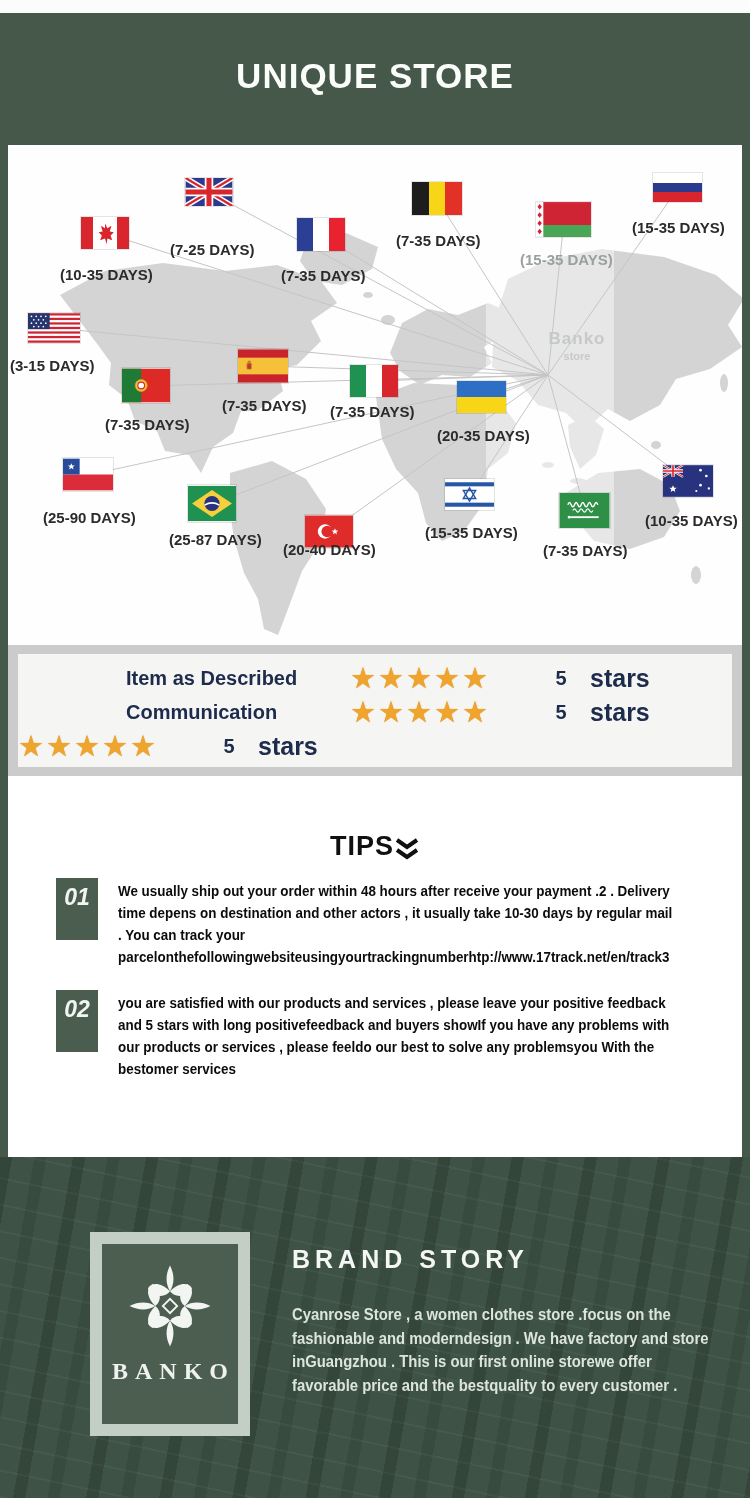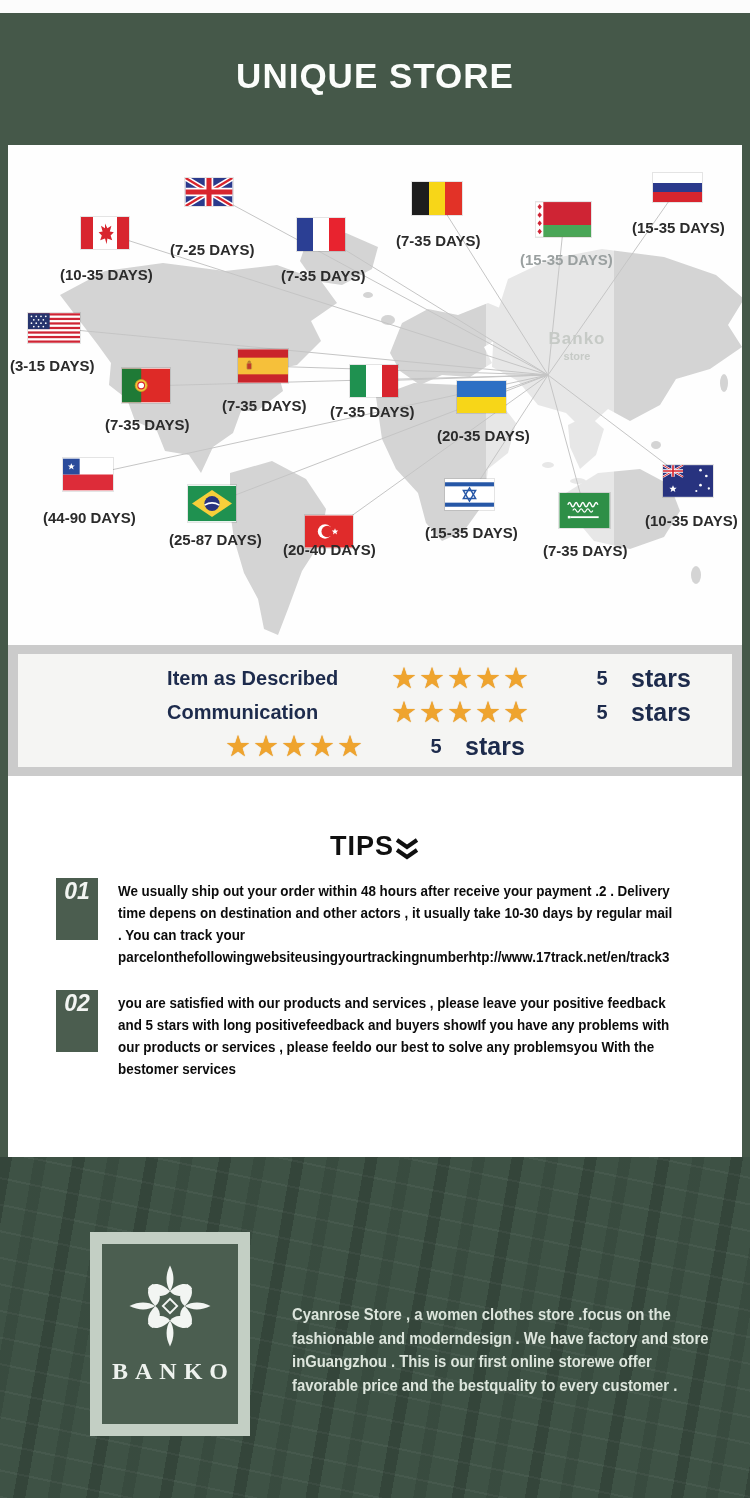--- a/index.html
+++ b/index.html
@@ -28,39 +28,39 @@
     letter-spacing:0px;
   }
   .days-label.muted{color:#9aa0a0;}
   .watermark{position:absolute;left:524px;top:184px;width:90px;text-align:center;color:#c6cac6;}
   .wm1{font-size:17px;font-weight:700;letter-spacing:1px;}
   .wm2{font-size:11px;font-weight:700;margin-top:1px;}
 
   
   .ratings-band{width:734px;height:131px;background:#cbcbcb;box-sizing:border-box;padding:9px 10px;}
   .ratings-panel{width:100%;height:100%;background:#f5f5f3;box-sizing:border-box;padding-top:7px;}
-  .rate-row{display:flex;align-items:center;height:34px;justify-content:center;}
+  .rate-row{display:flex;align-items:center;height:34px;}
   .rate-label{flex:0 0 332px;box-sizing:border-box;padding-left:108px;
     font-size:20px;font-weight:800;color:#1d2b4c;white-space:nowrap;}
   .rate-stars{flex:0 0 182px;font-size:29px;line-height:30px;color:#efa42e;
     letter-spacing:2px;white-space:nowrap;
     text-shadow:0 0 1px #d28a1f;}
   .rate-num{flex:0 0 58px;text-align:center;font-size:20px;font-weight:800;color:#1d2b4c;}
   .rate-unit{font-size:25px;font-weight:800;color:#1d2b4c;}
 
   
   .tips-section{padding-top:55px;}
   .tips-title-row{display:flex;justify-content:center;align-items:center;}
   .tips-title{font-size:27px;font-weight:800;color:#101010;letter-spacing:1px;}
   .tips-chevron{margin-top:4px;}
   .tips-list{margin-top:16px;}
   .tip-item{display:flex;margin:0 0 22px 48px;}
   .tip-badge{flex:0 0 42px;height:62px;background:#4b5d4f;color:#f2f5f2;
     display:flex;align-items:flex-start;justify-content:center;
-    font-size:23px;font-weight:800;font-style:italic;padding-top:0;box-sizing:border-box;}
+    font-size:23px;font-weight:800;font-style:italic;padding-top:6px;box-sizing:border-box;}
   .tip-text{margin-left:20px;width:662px;transform:scaleX(0.895);transform-origin:left top;
     font-size:15px;font-weight:700;color:#0c0c0c;line-height:22px;padding-top:2px;}
 
   
   .footer{
     position:absolute;left:0;top:1157px;width:750px;height:341px;
     background-color:#3e5245;
     background-image:
       repeating-linear-gradient(100deg, rgba(0,0,0,0.16) 0 12px, rgba(0,0,0,0) 12px 34px, rgba(0,0,0,0.09) 34px 46px, rgba(0,0,0,0) 46px 72px),
       repeating-linear-gradient(12deg, rgba(255,255,255,0.045) 0 2px, rgba(255,255,255,0) 2px 26px);
@@ -282,21 +282,21 @@
     <div class="days-label" style="left:52px;top:121px;">(10-35 DAYS)</div>
     <div class="days-label" style="left:273px;top:122px;">(7-35 DAYS)</div>
     <div class="days-label" style="left:2px;top:212px;">(3-15 DAYS)</div>
     <div class="days-label" style="left:388px;top:87px;">(7-35 DAYS)</div>
     <div class="days-label muted" style="left:512px;top:106px;">(15-35 DAYS)</div>
     <div class="days-label" style="left:624px;top:74px;">(15-35 DAYS)</div>
     <div class="days-label" style="left:214px;top:252px;">(7-35 DAYS)</div>
     <div class="days-label" style="left:97px;top:271px;">(7-35 DAYS)</div>
     <div class="days-label" style="left:322px;top:258px;">(7-35 DAYS)</div>
     <div class="days-label" style="left:429px;top:282px;">(20-35 DAYS)</div>
-    <div class="days-label" style="left:35px;top:364px;">(44-90 DAYS)</div>
+    <div class="days-label" style="left:35px;top:364px;">(25-90 DAYS)</div>
     <div class="days-label" style="left:161px;top:386px;">(25-87 DAYS)</div>
     <div class="days-label" style="left:275px;top:396px;">(20-40 DAYS)</div>
     <div class="days-label" style="left:417px;top:379px;">(15-35 DAYS)</div>
     <div class="days-label" style="left:535px;top:397px;">(7-35 DAYS)</div>
     <div class="days-label" style="left:637px;top:367px;">(10-35 DAYS)</div>
   </div>
 
   <div class="ratings-band">
     <div class="ratings-panel">
       <div class="rate-row">
@@ -353,14 +353,15 @@
         </defs>
         <use href="#motif"></use>
         <use href="#motif" transform="rotate(90 50 50)"></use>
         <use href="#motif" transform="rotate(180 50 50)"></use>
         <use href="#motif" transform="rotate(270 50 50)"></use>
         <rect x="44.5" y="44.5" width="11" height="11" transform="rotate(45 50 50)" fill="none" stroke="#f2f5f2" stroke-width="2"></rect>
       </svg>
       <div class="logo-text">BANKO</div>
     </div>
   </div>
+  <div class="brand-title">BRAND STORY</div>
   <div class="brand-para">Cyanrose Store , a women clothes store .focus on the fashionable and moderndesign . We have factory and store inGuangzhou . This is our first online storewe offer favorable price and the bestquality to every customer .</div>
 </div>
 
 </body></html>

